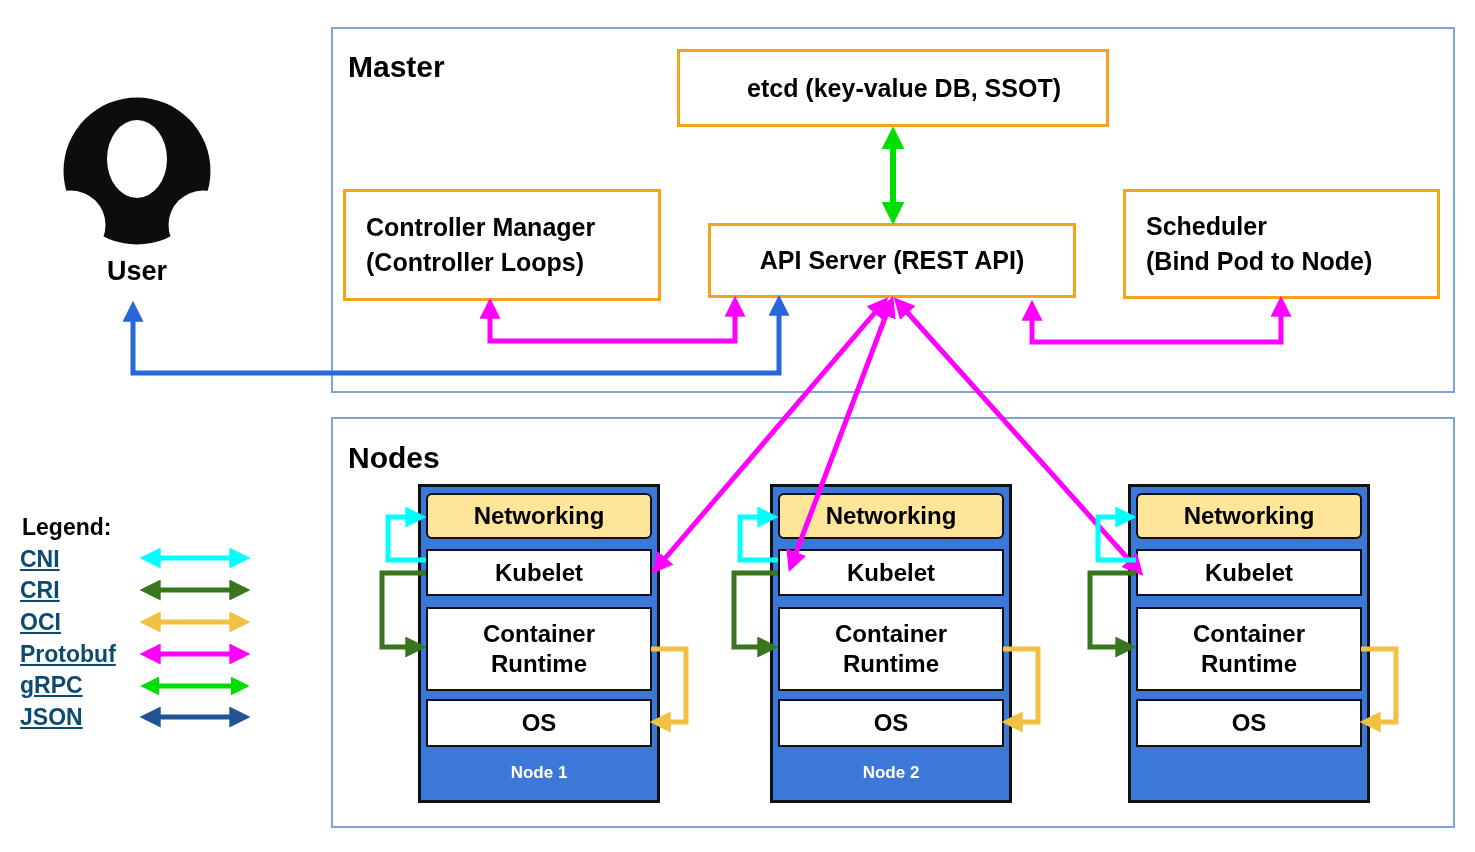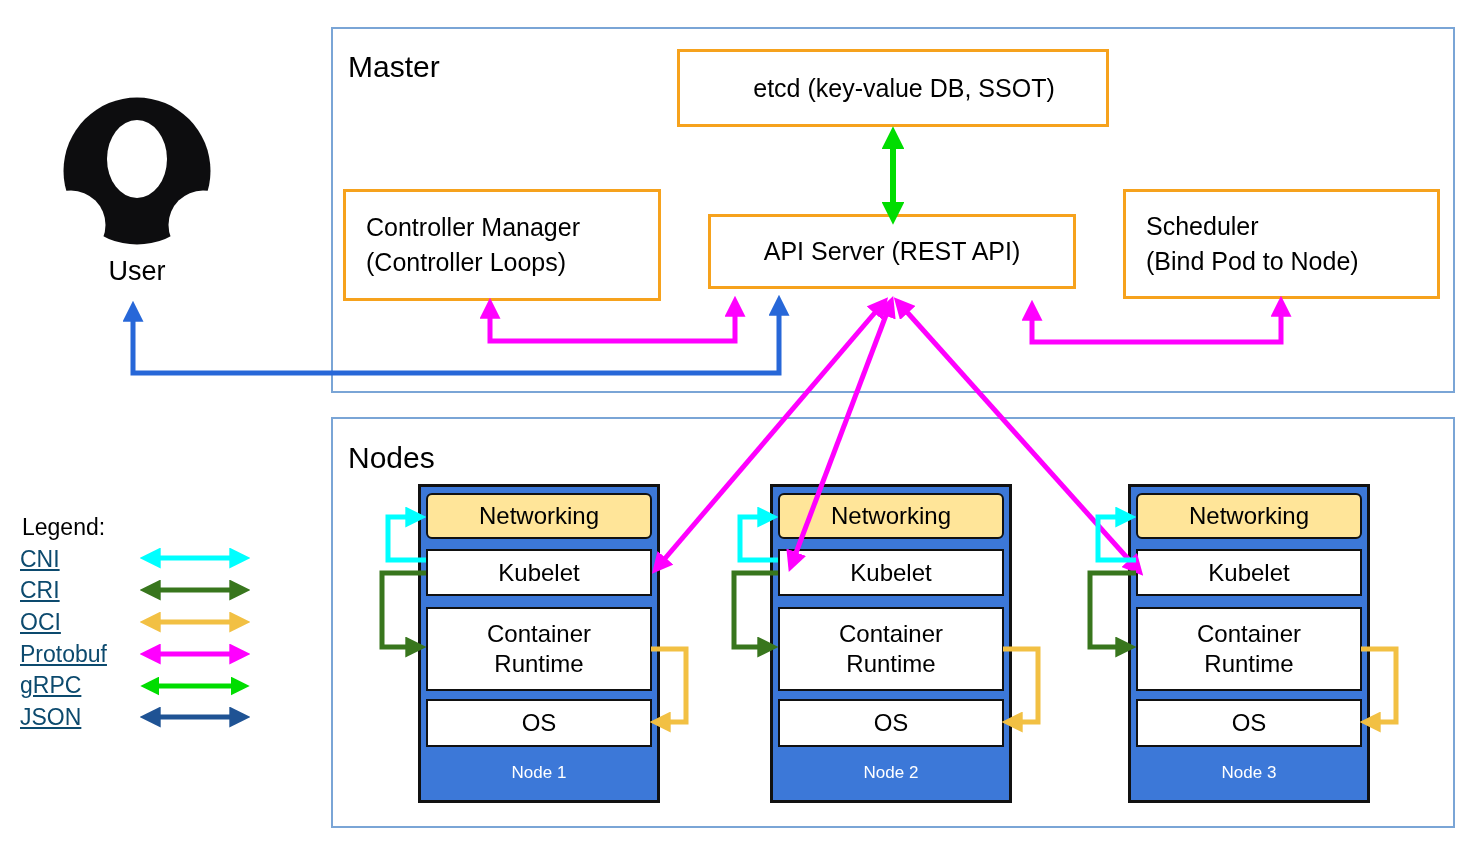--- a/index.html
+++ b/index.html
@@ -1,18 +1,18 @@
 <!DOCTYPE html>
 <html><head>
 <meta charset="utf-8">
 <style>
   html,body { margin:0; padding:0; background:#ffffff; }
   #canvas {
     position:relative; width:1475px; height:852px; background:#ffffff;
-    font-family:"Liberation Sans", sans-serif; color:#000; overflow:hidden;
+    font-family:"Liberation Sans", sans-serif; color:#000; overflow:hidden;font-weight:bold;
   }
   .section {
     position:absolute; border:2px solid #7aa5d6; background:transparent; box-sizing:border-box;
   }
   .section-title { position:absolute; font-size:30px; color:#000; white-space:nowrap; }
   .obox {
     position:absolute; background:#fff; border:3px solid #f6a21d; box-sizing:border-box;
     font-size:25px; color:#000;
   }
   .obox.center { display:flex; align-items:center; justify-content:center; text-align:center; }
@@ -54,21 +54,21 @@
 
   <div class="obox center" style="left:677px; top:49px; width:432px; height:78px;padding-left:22px;">
     <span>etcd (key-value DB, SSOT)</span>
   </div>
 
   <div class="obox twolines" style="left:343px; top:189px; width:318px; height:112px;">
     <span>Controller Manager</span>
     <span>(Controller Loops)</span>
   </div>
 
-  <div class="obox center" style="left:708px; top:214px; width:368px; height:75px;">
+  <div class="obox center" style="left:708px; top:223px; width:368px; height:75px;">
     <span>API Server (REST API)</span>
   </div>
 
   <div class="obox twolines" style="left:1123px; top:189px; width:317px; height:110px;">
     <span>Scheduler</span>
     <span>(Bind Pod to Node)</span>
   </div>
 
   <div class="section" style="left:331px; top:417px; width:1124px; height:411px;"></div>
   <div class="section-title" style="left:348px; top:441px;">Nodes</div>
@@ -111,21 +111,20 @@
     </div>
     <div class="layer kubelet">
       <span>Kubelet</span>
     </div>
     <div class="layer runtime">
       <span>Container Runtime</span>
     </div>
     <div class="layer os">
       <span>OS</span>
     </div>
-    <div class="node-name">Node 3</div>
   </div>
 
   <svg class="user-icon" viewBox="0 0 100 100">
     <circle cx="50" cy="50" r="49" fill="#0d0d0f"></circle>
     <ellipse cx="50" cy="42" rx="20" ry="26" fill="#ffffff"></ellipse>
     <circle cx="6" cy="86" r="23" fill="#ffffff"></circle>
     <circle cx="94" cy="86" r="23" fill="#ffffff"></circle>
   </svg>
   <div class="user-label">User</div>
 

